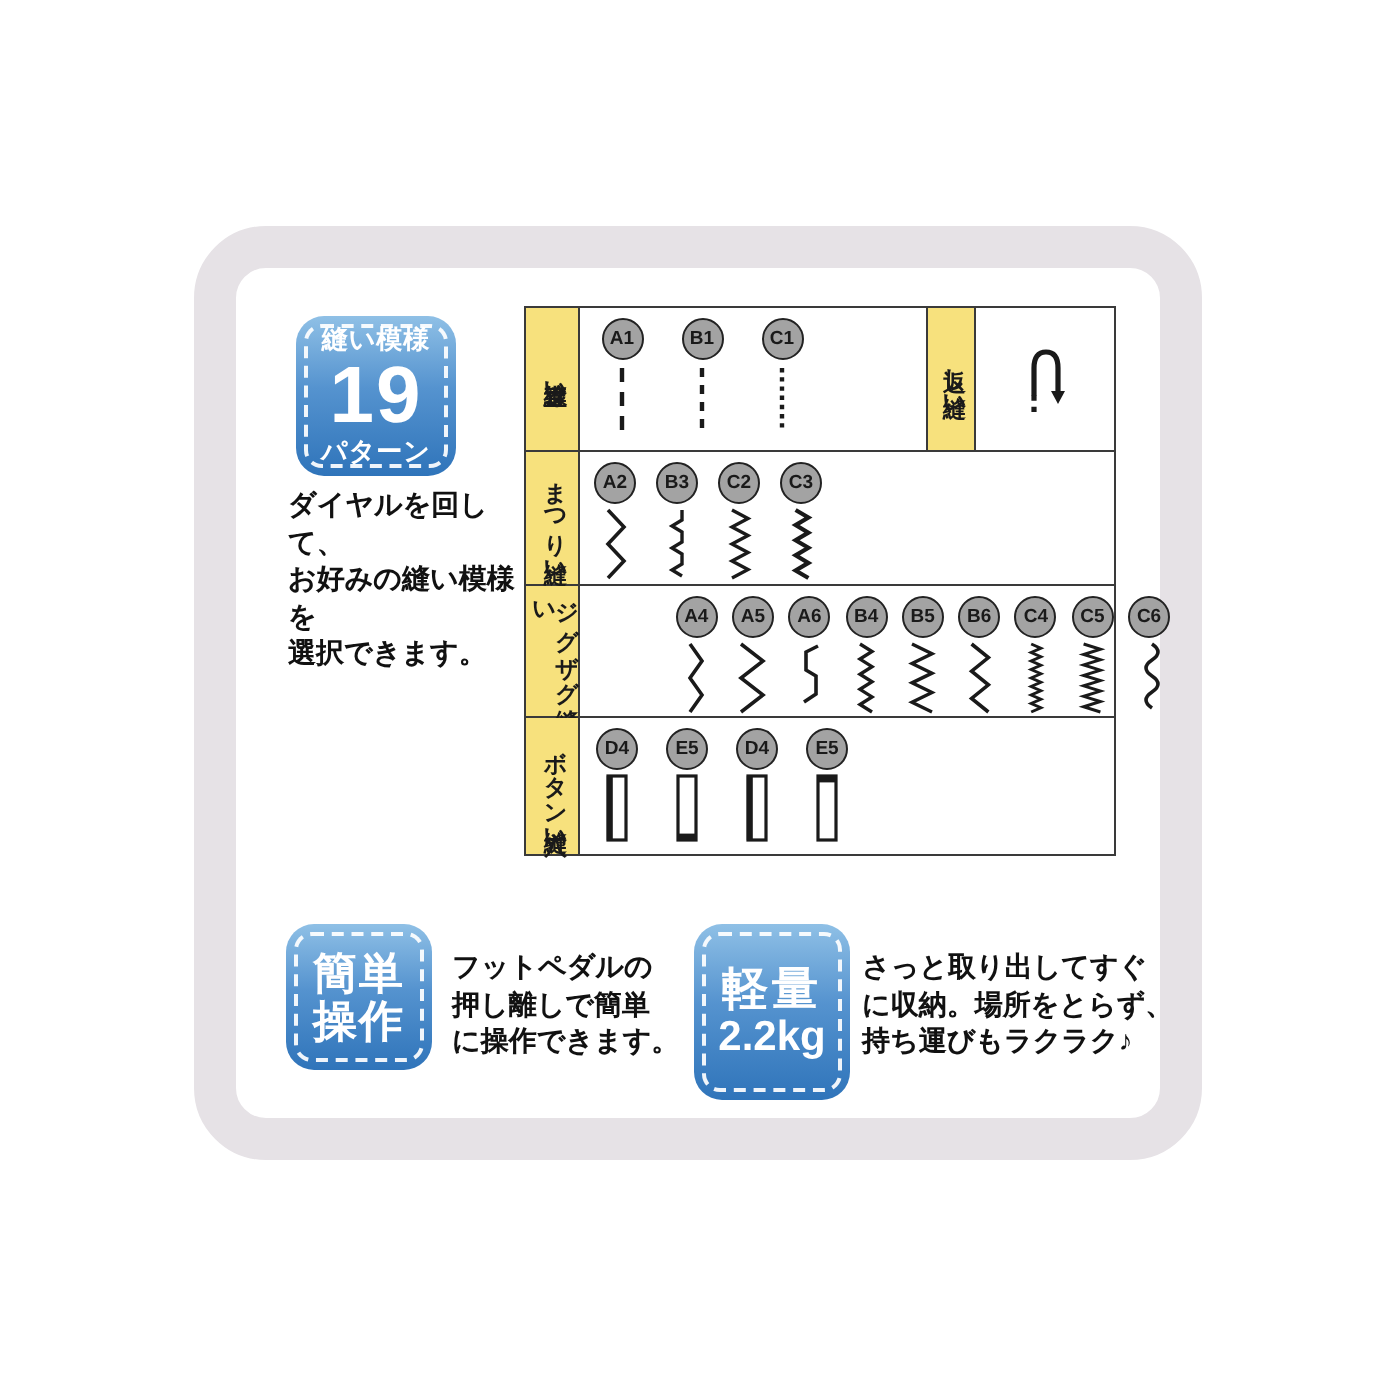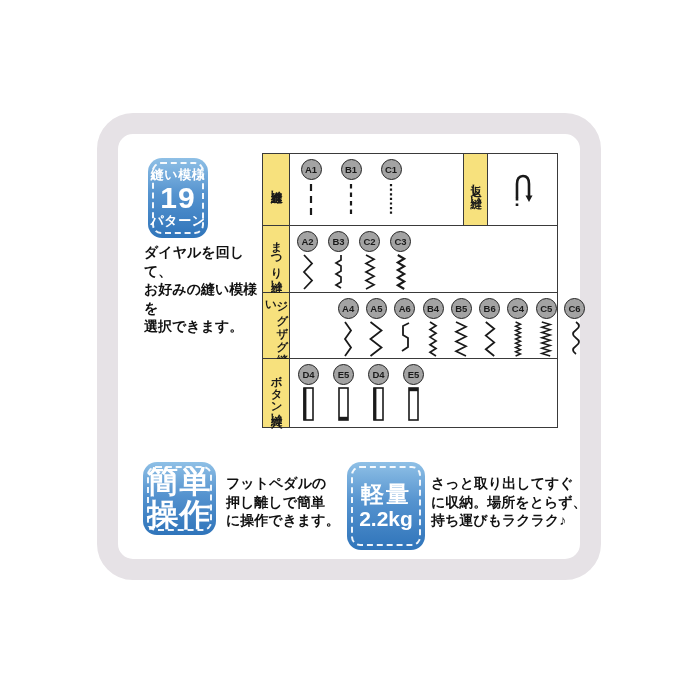--- a/index.html
+++ b/index.html
@@ -23,26 +23,26 @@
   .badge{
     position:absolute;border-radius:14px;
     background:linear-gradient(180deg,var(--badge-top) 0%,var(--badge-mid) 45%,var(--badge-bot) 100%);
     display:flex;flex-direction:column;align-items:center;justify-content:center;
     color:#fff;font-weight:700;text-align:center;
   }
   .badge::after{
     content:"";position:absolute;inset:4px;border:2px dashed rgba(255,255,255,.92);
     border-radius:9px;pointer-events:none;
   }
-  .badge-patterns{left:148px;top:158px;width:60px;height:80px;}
+  .badge-patterns{left:148px;top:158px;width:80px;height:80px;}
   .badge-patterns .b-top{font-size:13px;letter-spacing:.5px;}
-  .badge-patterns .b-num{font-size:30px;line-height:.95;letter-spacing:1px;}
+  .badge-patterns .b-num{font-size:40px;line-height:.95;letter-spacing:1px;}
   .badge-patterns .b-bot{font-size:13px;letter-spacing:.5px;}
   .badge-easy{left:143px;top:462px;width:73px;height:73px;}
-  .badge-easy .b-big{font-size:31px;line-height:1.05;white-space:pre-line;letter-spacing:1px;}
+  .badge-easy .b-big{font-size:22px;line-height:1.05;white-space:pre-line;letter-spacing:1px;}
   .badge-weight{left:347px;top:462px;width:78px;height:88px;}
   .badge-weight .b-top2{font-size:23px;line-height:1.05;letter-spacing:2px;}
   .badge-weight .b-bot2{font-size:21px;line-height:1.1;}
 
   
   .para{
     position:absolute;font-size:14px;font-weight:700;line-height:18.5px;
     white-space:pre-line;color:#111;
   }
   .intro-text{left:144px;top:243px;width:125px;}

